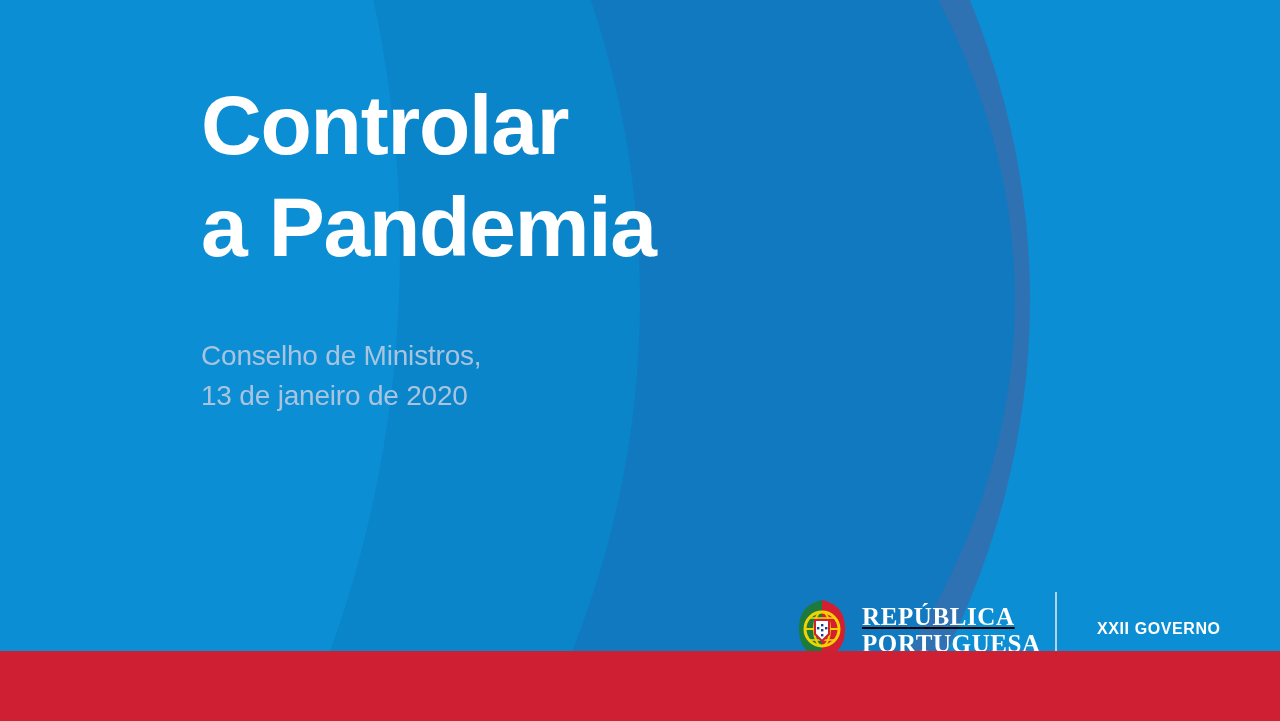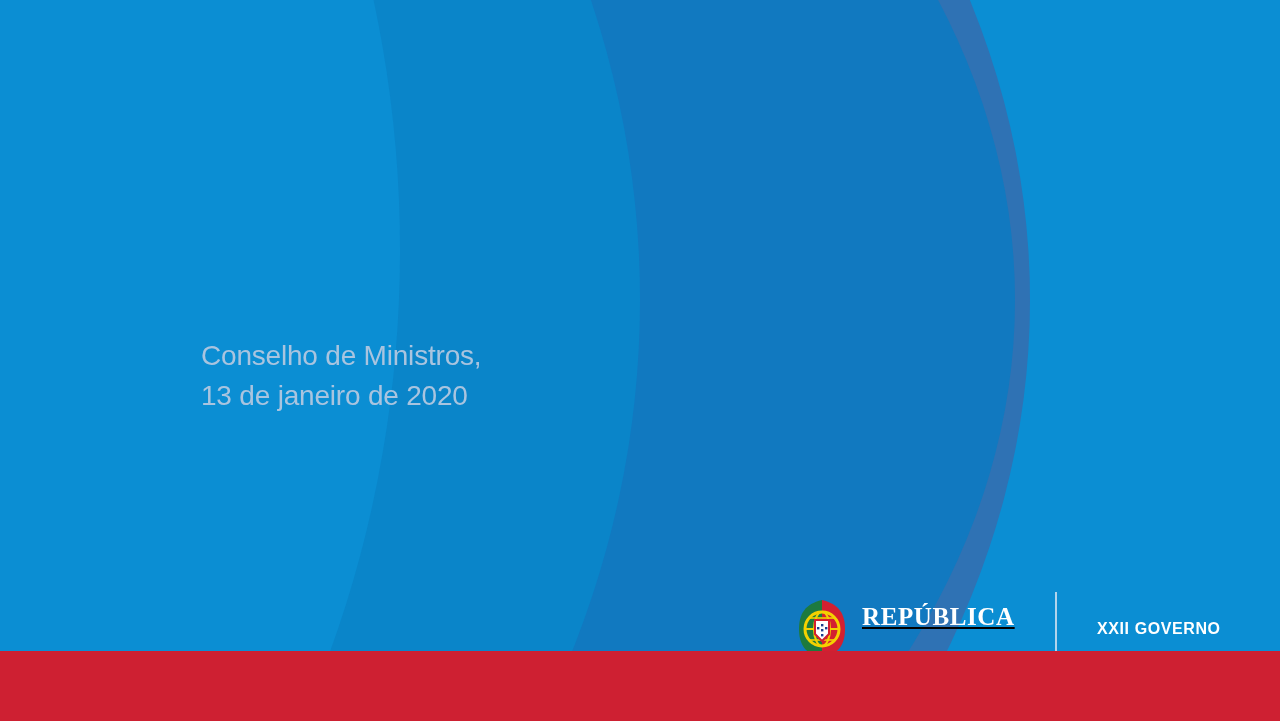--- a/index.html
+++ b/index.html
@@ -153,20 +153,24 @@
 <div id="slide">
 
   <svg id="bg-svg" viewBox="0 0 1280 721" preserveAspectRatio="none">
     <rect x="0" y="0" width="1280" height="721" fill="#0b8ed3"></rect>
     <ellipse cx="-330" cy="300" rx="1360" ry="1020" fill="#2f72b4"></ellipse>
     <ellipse cx="-330" cy="300" rx="1345" ry="900" fill="#1179c0"></ellipse>
     <ellipse cx="-470" cy="300" rx="1110" ry="1020" fill="#0a85c9"></ellipse>
     <ellipse cx="-520" cy="250" rx="920" ry="1050" fill="#0b8ed3"></ellipse>
   </svg>
 
+  <div id="title-block">
+    <div class="title-line">Controlar</div>
+    <div class="title-line">a Pandemia</div>
+  </div>
 
   <div id="subtitle-block">
     <div class="subtitle-line">Conselho de Ministros,</div>
     <div class="subtitle-line">13 de janeiro de 2020</div>
   </div>
 
   <div id="gov-logo">
     <svg id="emblem" viewBox="0 0 54 62">
       <path d="M27 2 C10 6 4 16 4 31 C4 46 10 56 27 60 Z" fill="#1d7a3e"></path>
       <path d="M27 2 C44 6 50 16 50 31 C50 46 44 56 27 60 Z" fill="#d32030"></path>
@@ -179,20 +183,21 @@
       <g fill="#1d3f8f">
         <rect x="26" y="26" width="2.4" height="2.4"></rect>
         <rect x="26" y="31" width="2.4" height="2.4"></rect>
         <rect x="26" y="36" width="2.4" height="2.4"></rect>
         <rect x="22" y="29" width="2.4" height="2.4"></rect>
         <rect x="30" y="29" width="2.4" height="2.4"></rect>
       </g>
     </svg>
     <div id="republica-text">
       <div>REPÚBLICA</div>
+      <div>PORTUGUESA</div>
     </div>
   </div>
 
   <div id="divider"></div>
   <div id="governo-text">XXII GOVERNO</div>
 
   <div id="red-bar"></div>
 
 
 </div>

